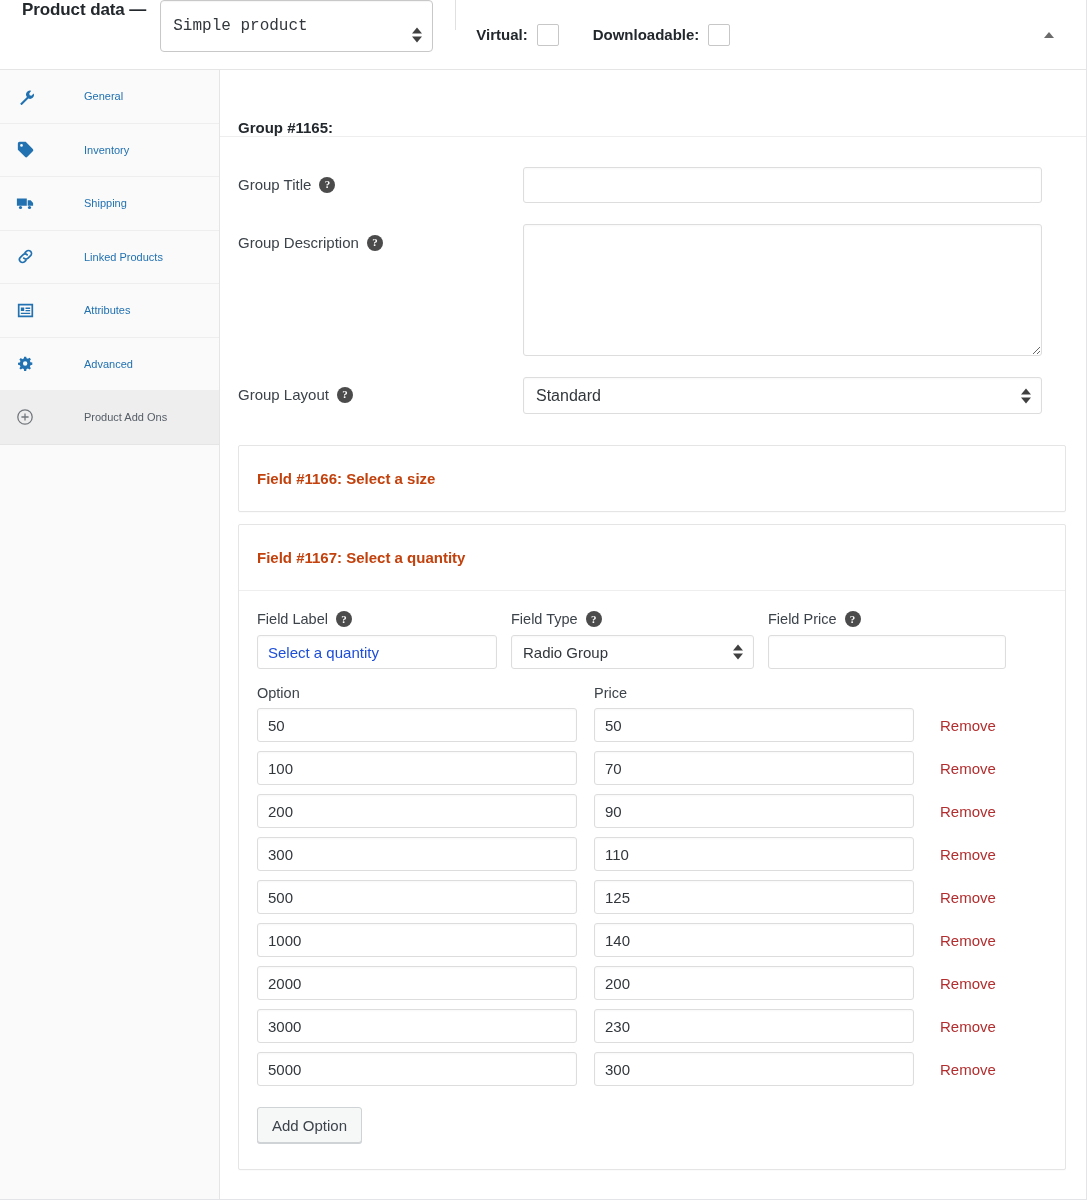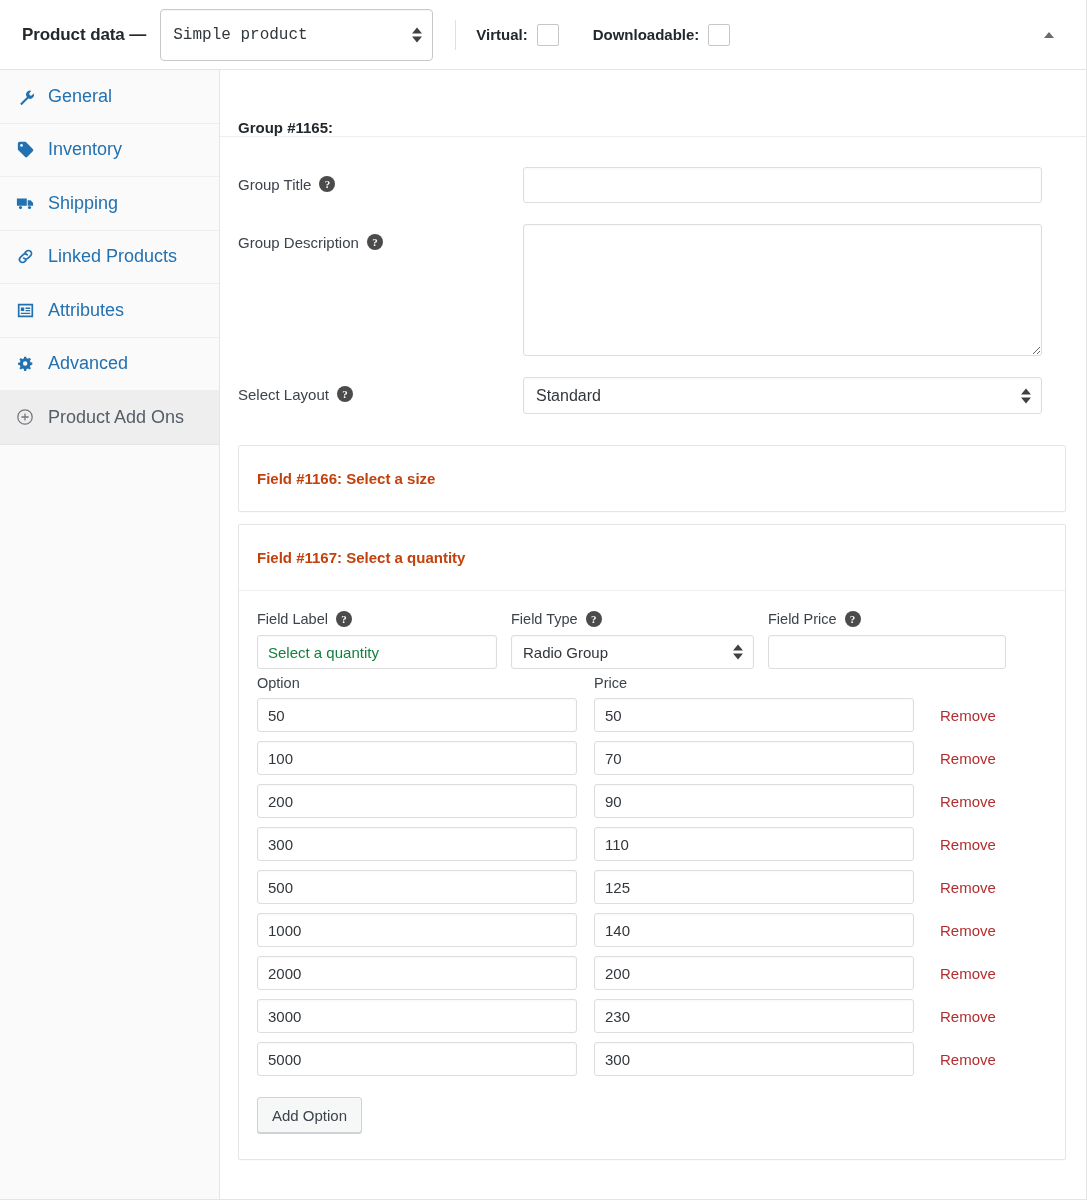--- a/index.html
+++ b/index.html
@@ -17,21 +17,20 @@
     overflow: hidden;
     border: 1px solid #e2e4e7;
     border-left: none; border-top: none;
   }
 
   
   .panel-header {
     height: 70px;
     border-bottom: 1px solid #e5e5e5;
     display: flex;
-    align-items: center;
     padding: 0 18px 0 22px;
     background: #ffffff;
     position: relative;
   }
   .panel-header-title {
     font-size: 17px;
     font-weight: bold;
     color: #23282d;
     letter-spacing: -0.1px;
     margin-right: 14px;
@@ -108,21 +107,22 @@
     padding: 0; margin: 0;
     list-style: none;
   }
   .tab-item {
     display: flex; align-items: center;
     height: 53.5px;
     padding-left: 14px;
     border-bottom: 1px solid #eeeeee;
     cursor: pointer;
     color: #2271b1;
-    font-size: 18px;
+    font-size: 11px;
+    gap: 36px;
   }
   .tab-item .tab-icon {
     width: 22px; height: 22px;
     margin-right: 12px;
     display: inline-flex; align-items: center; justify-content: center;
     color: #2271b1;
     flex: 0 0 22px;
   }
   .tab-item .tab-icon svg { display: block; }
   .tab-item.active {
@@ -144,21 +144,21 @@
   .group-head-title {
     font-size: 15px; font-weight: bold; color: #23282d;
   }
   .group-form { padding: 30px 20px 0 18px; }
 
   .form-row { display: flex; align-items: flex-start; margin-bottom: 21px; }
   .form-label {
     width: 285px; flex: 0 0 285px;
     font-size: 15px; color: #3c434a;
     padding-top: 9px;
-    display: flex; align-items: flex-start;
+    display: flex; align-items: center;
   }
   .form-label.ta { padding-top: 10px; }
   .help-tip {
     display: inline-flex; align-items: center; justify-content: center;
     width: 16px; height: 16px; border-radius: 50%;
     background: #4b4b4b; color: #fff;
     font-size: 11px; font-weight: bold; font-family: "Liberation Serif", serif;
     margin-left: 8px; cursor: help; line-height: 1;
   }
   .text-input, .textarea-input {
@@ -199,36 +199,36 @@
     box-shadow: 0 1px 1px rgba(0,0,0,.02);
   }
   .field-panel-head {
     padding: 24px 0 24px 18px;
     font-size: 15px; font-weight: bold; color: #c2410c;
     cursor: pointer;
   }
   .field-panel.open .field-panel-head { border-bottom: 1px solid #eeeeee; }
   .field-panel-body { padding: 20px 22px 26px 18px; }
 
-  .field-meta-row { display: flex; gap: 14px; margin-bottom: 6px; }
+  .field-meta-row { display: flex; gap: 14px; margin-bottom: 16px; }
   .field-meta-col { display: flex; flex-direction: column; }
   .field-meta-col.label-col { width: 240px; }
   .field-meta-col.type-col { width: 243px; }
   .field-meta-col.price-col { width: 238px; }
   .meta-label {
     font-size: 14.5px; color: #3c434a;
     margin-bottom: 8px;
     display: flex; align-items: center;
   }
   .meta-input {
     height: 34px; width: 100%;
     padding: 0 10px;
     border: 1px solid #dddddd; border-radius: 3px;
     font-size: 15px; font-family: "Liberation Sans", sans-serif;
-    color: #15803d; background: #fff;
+    color: #1d4ed8; background: #fff;
     box-shadow: 0 1px 2px rgba(0,0,0,.03) inset;
     outline: none;
   }
   .meta-select-wrap { position: relative; width: 100%; }
   select.meta-select {
     -webkit-appearance: none; -moz-appearance: none; appearance: none;
     height: 34px; width: 100%;
     padding: 0 32px 0 11px;
     border: 1px solid #dddddd; border-radius: 3px;
     font-size: 15px; font-family: "Liberation Sans", sans-serif;
@@ -401,21 +401,21 @@
         <div class="form-row">
           <div class="form-label ta">
             <span>Group Description</span>
             <span class="help-tip">?</span>
           </div>
           <textarea class="textarea-input" style=""></textarea>
         </div>
 
         <div class="form-row">
           <div class="form-label">
-            <span>Select Layout</span>
+            <span>Group Layout</span>
             <span class="help-tip">?</span>
           </div>
           <span class="layout-select-wrap">
             <select class="layout-select">
               <option>Standard</option>
             </select>
             <span class="sel-arrows">
                 <i class="up"></i>
                 <i class="down"></i>
               </span>

